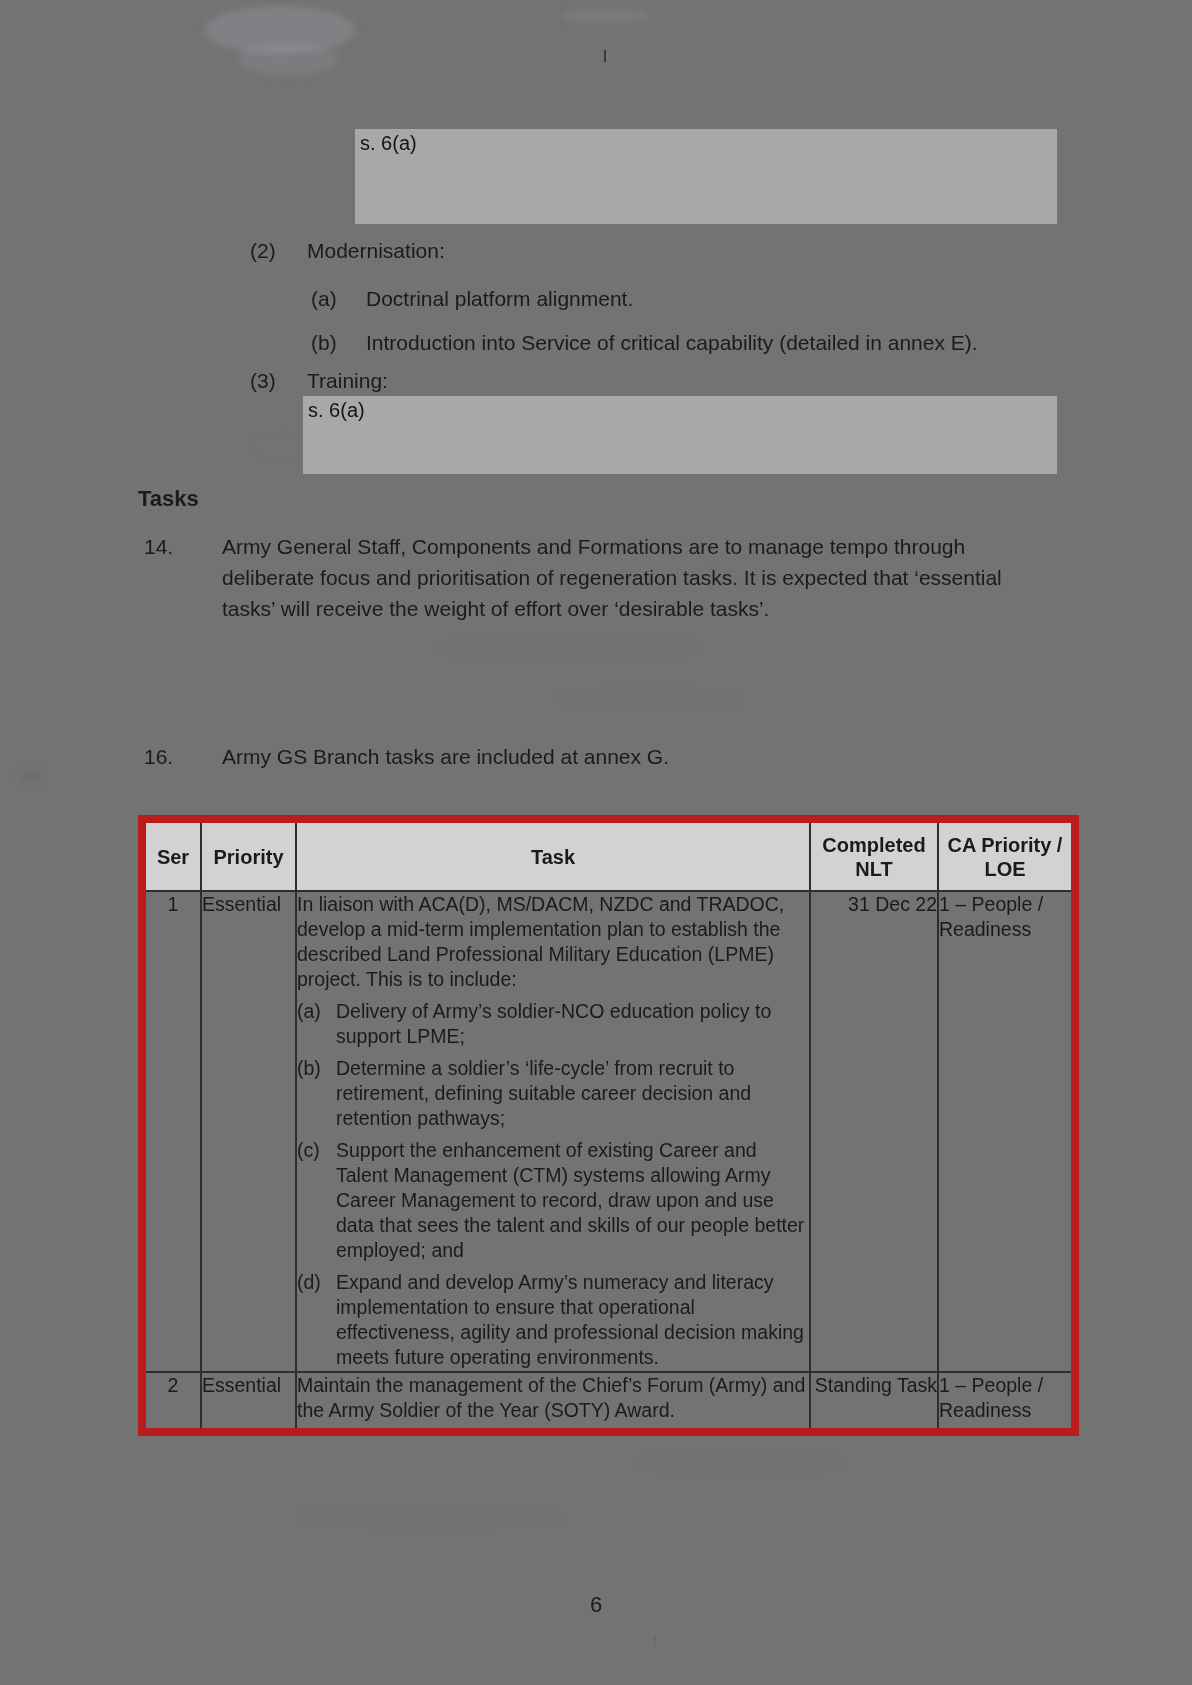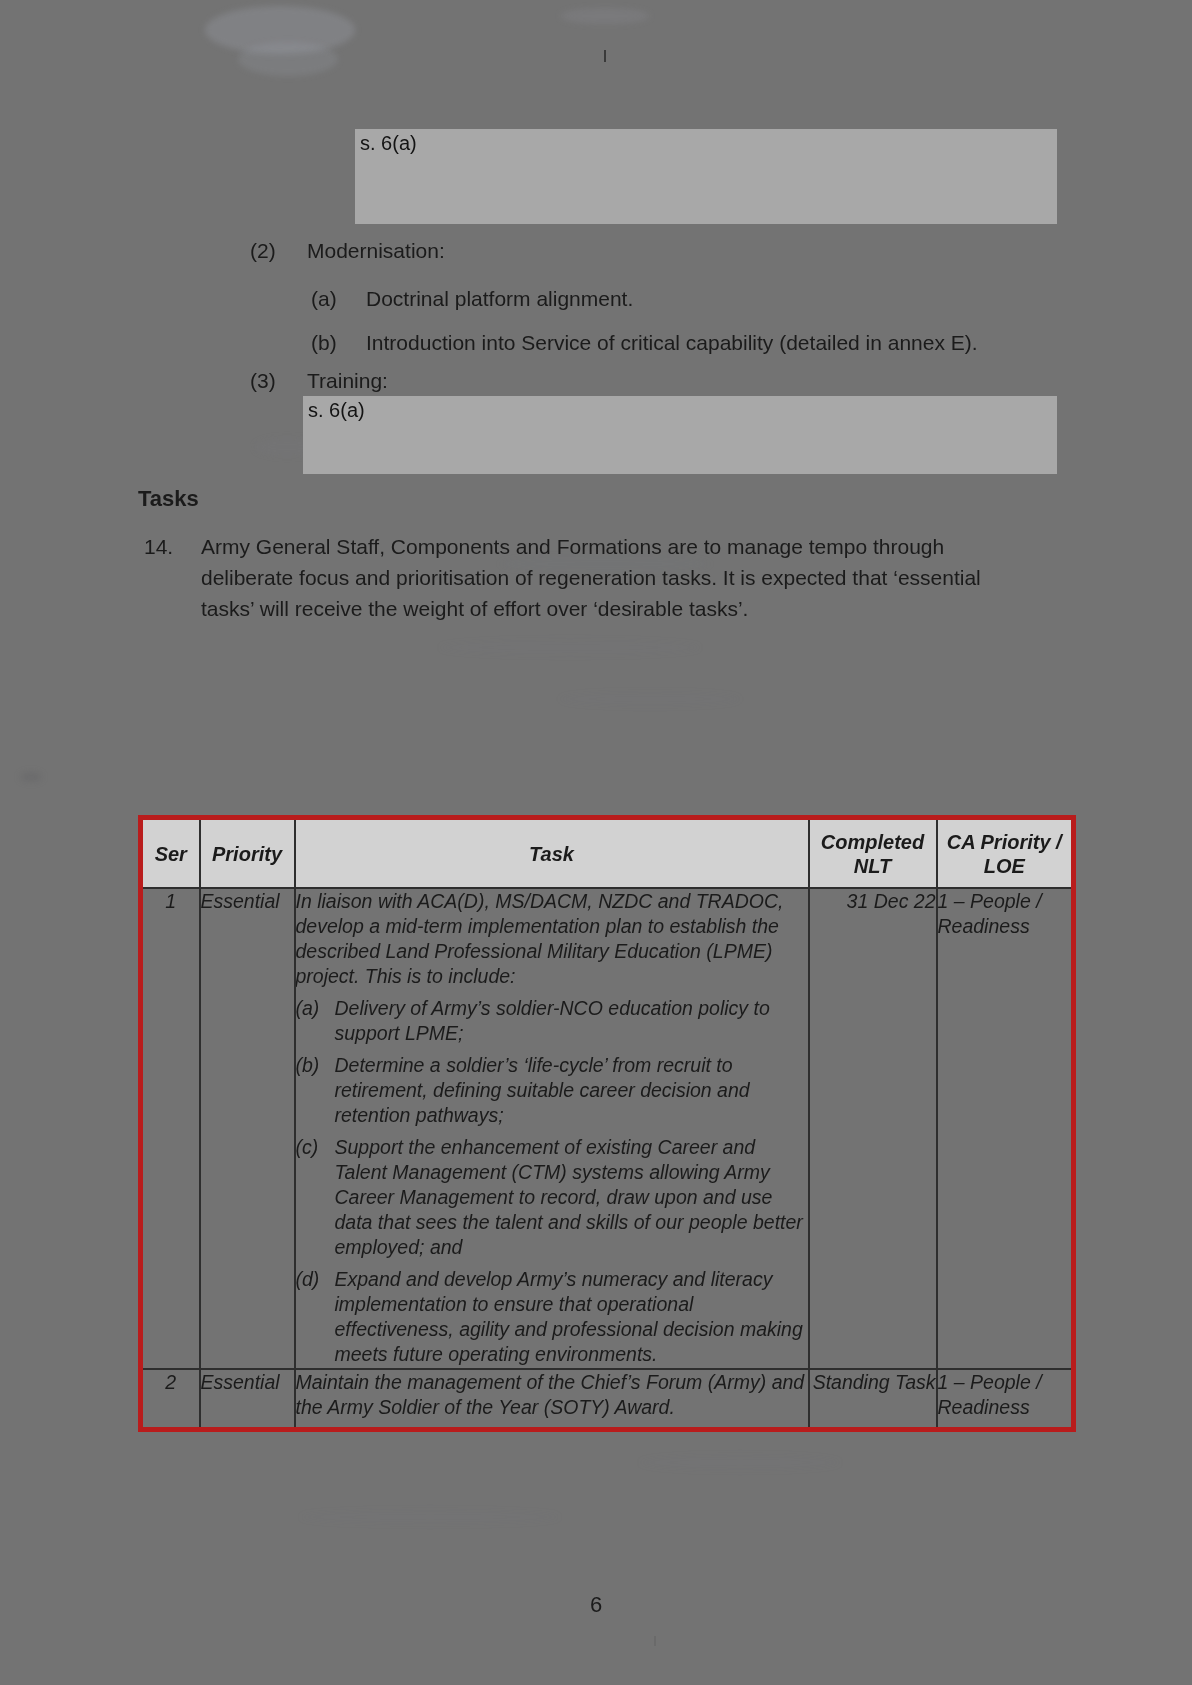--- a/index.html
+++ b/index.html
@@ -29,34 +29,34 @@
   #item-2b{left:311px;top:328px;} #item-2b .onum{width:55px;}
   #item-3{left:250px;top:366px;} #item-3 .onum{width:57px;}
   
   #tasks-heading{
     position:absolute;left:138px;top:486px;
     font-size:22px;font-weight:bold;
   }
   .para{position:absolute;left:144px;width:885px;display:flex;
         font-size:21px;line-height:31px;}
   .para .pnum{flex:none;width:57px;}
-  .para .ptext{flex:1;max-width:805px;}
+  .para .ptext{flex:1;max-width:805px;margin-left:21px;}
   #para-14{top:531px;} #para-15{top:635px;} #para-16{top:741px;} #para-17{top:785px;}
   .bold{font-weight:bold;}
   
   #sma-table{
     position:absolute;left:138px;top:815px;
     width:933px;border-collapse:collapse;table-layout:fixed;
     font-size:19.5px;line-height:25px;color:#1b1b1b;
   }
   #sma-table th,#sma-table td{
     border:2px solid #2e2e2e;vertical-align:top;overflow:hidden;
     padding:0;
   }
-  #sma-table{border:5px solid #b91c1c;font-style:italic;}
+  #sma-table{border:8px solid #b91c1c;}
   #sma-table th{
     background:#d2d2d2;font-size:20px;font-weight:bold;
     text-align:center;vertical-align:middle;height:63px;line-height:24px;
     padding:2px 4px;
   }
   tr.row-1{height:481px;} tr.row-2{height:60px;}
   td.c-ser{text-align:center;padding-top:13px;}
   td.c-pri{padding:13px 4px 0 12px;}
   td.c-task{padding:13px 10px 0 12px;}
   td.c-nlt{text-align:right;padding:13px 3px 0 3px;margin-left:24px;}
@@ -118,20 +118,24 @@
   <div class="redaction" style="left:303px;top:396px;width:754px;height:78px;">
     <span class="rlabel">s. 6(a)</span>
   </div>
 
   <div id="tasks-heading">Tasks</div>
 
   <div class="para" id="para-14">
     <span class="pnum">14.</span>
     <span class="ptext">Army General Staff, Components and Formations are to manage tempo through deliberate focus and prioritisation of regeneration tasks. It is expected that ‘essential tasks’ will receive the weight of effort over ‘desirable tasks’.</span>
   </div>
+  <div class="para" id="para-16">
+    <span class="pnum">16.</span>
+    <span class="ptext">Army GS Branch tasks are included at annex G.</span>
+  </div>
 
   <table id="sma-table">
     <colgroup>
       <col style="width:59px">
         <col style="width:95px">
         <col style="width:514px">
         <col style="width:128px">
         <col style="width:137px">
     </colgroup>
     <thead>

